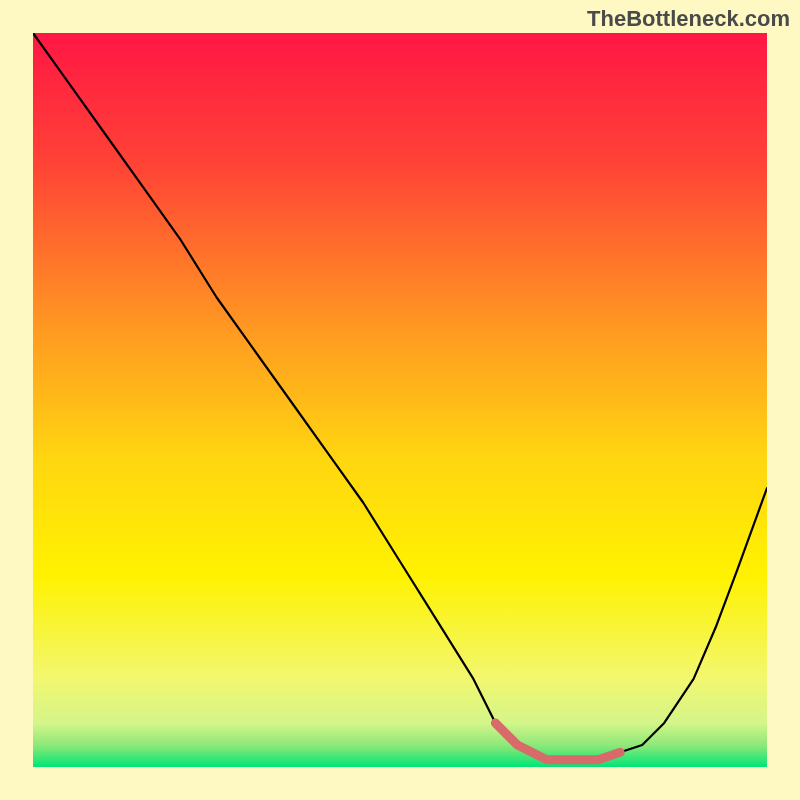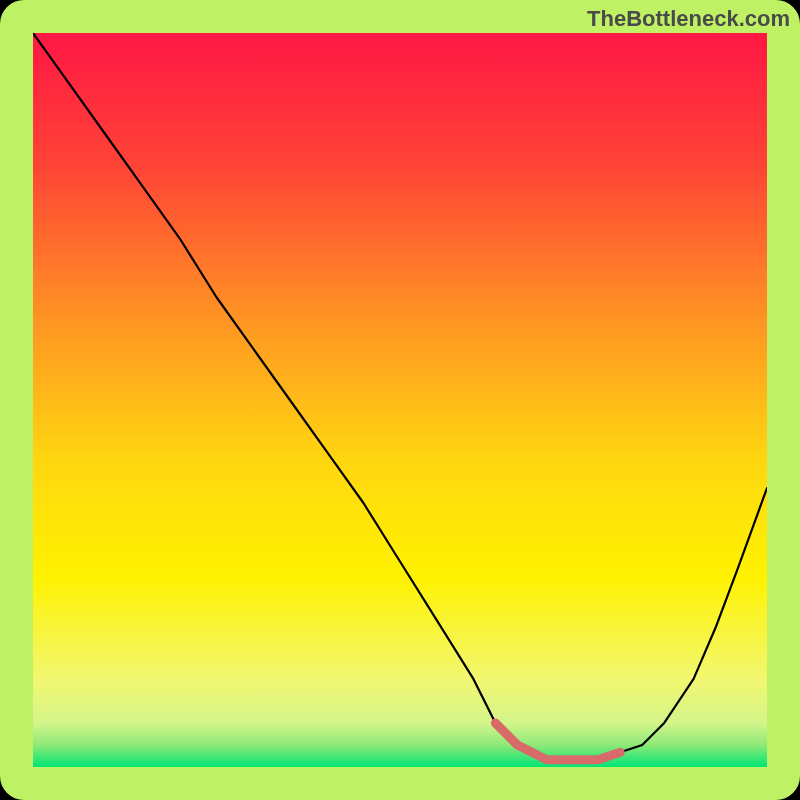--- a/index.html
+++ b/index.html
@@ -1,17 +1,17 @@
 <!DOCTYPE html>
 <html><head>
 <meta charset="utf-8">
 <style>
   * { margin: 0; padding: 0; box-sizing: border-box; }
   html, body { width: 800px; height: 800px; background: #000; overflow: hidden; }
-  .container { position: relative; width: 800px; height: 800px; background: #bef264; border-radius: 24px; }
+  .container { position: relative; width: 800px; height: 800px; background: #fef9c3; }
   .watermark {
     position: absolute;
     top: 6px;
     right: 10px;
     font-family: Arial, sans-serif;
     font-size: 22px;
     font-weight: bold;
     color: #4a4a4a;
     z-index: 10;
   }

